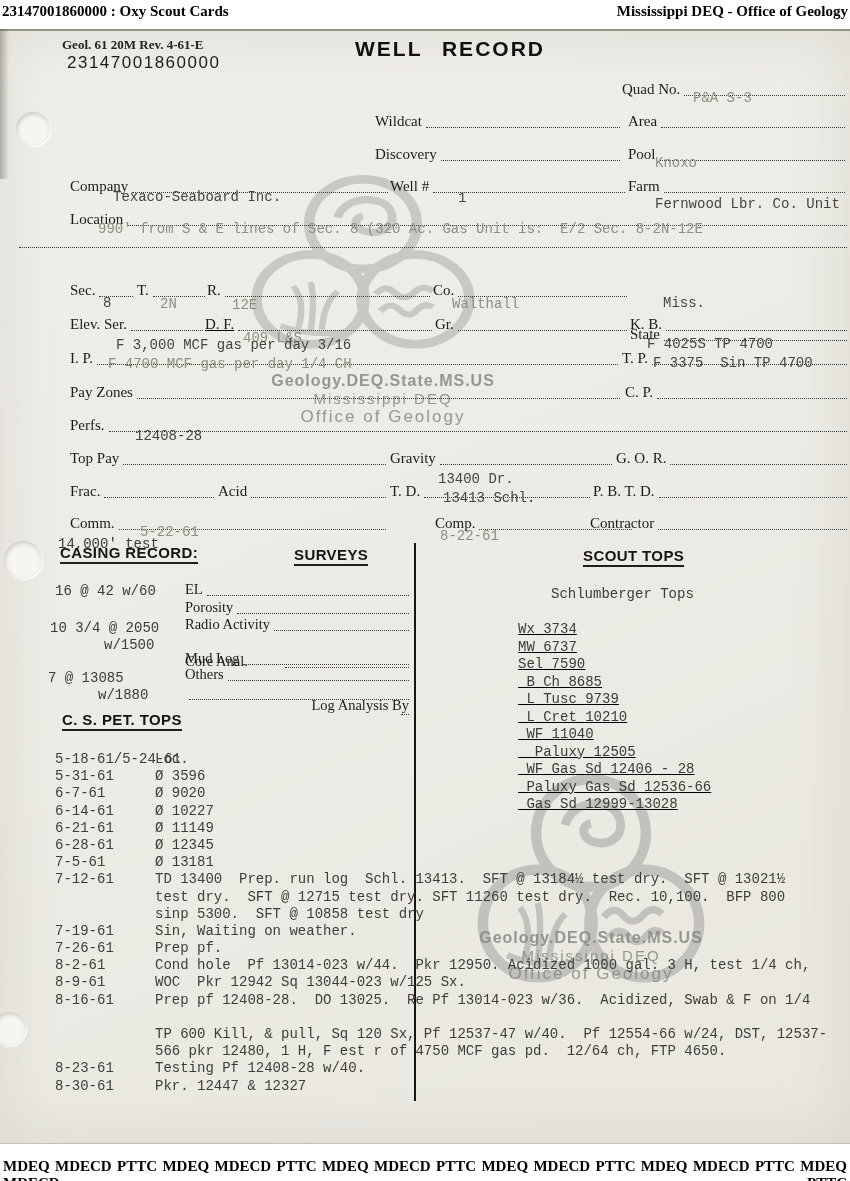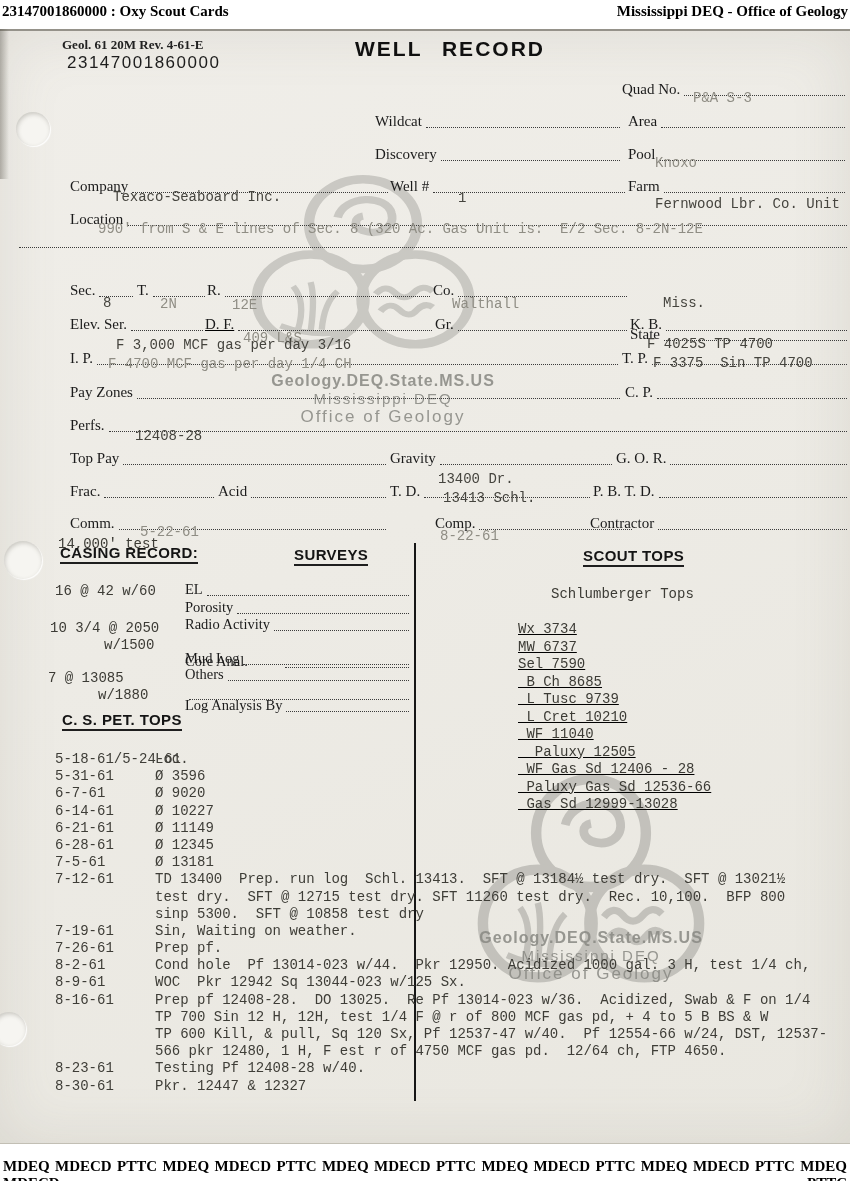--- a/index.html
+++ b/index.html
@@ -309,21 +309,21 @@
     <span class="dots"></span>
   </div>
 <div class="survey-row" style="top:666px;">
     <span class="lbl">Others</span>
     <span class="dots"></span>
   </div>
 <div class="survey-row" style="top:685px;">
     <span class="lbl"></span>
     <span class="dots"></span>
   </div>
-<div class="survey-row" style="top:697px;">
+<div class="survey-row" style="top:697px;flex-direction:column;">
     <span class="lbl">Log Analysis By</span>
     <span class="dots"></span>
   </div>
 
 <div class="typed dark" style="left:551px; top:586px;">Schlumberger Tops</div>
 <div id="scout-list">
   <div>Wx 3734</div>
   <div>MW 6737</div>
   <div>Sel 7590</div>
   <div> B Ch 8685</div>
@@ -392,21 +392,20 @@
   <div class="pet-row">
       <span class="pet-date">8-9-61</span>
       <span class="pet-text">WOC  Pkr 12942 Sq 13044-023 w/125 Sx.</span>
     </div>
   <div class="pet-row">
       <span class="pet-date">8-16-61</span>
       <span class="pet-text">Prep pf 12408-28.  DO 13025.  Re Pf 13014-023 w/36.  Acidized, Swab &amp; F on 1/4</span>
     </div>
   <div class="pet-row">
       <span class="pet-date"></span>
-      <span class="pet-text">TP 700 Sin 12 H, 12H, test 1/4 F @ r of 800 MCF gas pd, + 4 to 5 B BS &amp; W</span>
     </div>
   <div class="pet-row">
       <span class="pet-date"></span>
       <span class="pet-text">TP 600 Kill, &amp; pull, Sq 120 Sx, Pf 12537-47 w/40.  Pf 12554-66 w/24, DST, 12537-</span>
     </div>
   <div class="pet-row">
       <span class="pet-date"></span>
       <span class="pet-text">566 pkr 12480, 1 H, F est r of 4750 MCF gas pd.  12/64 ch, FTP 4650.</span>
     </div>
   <div class="pet-row">

